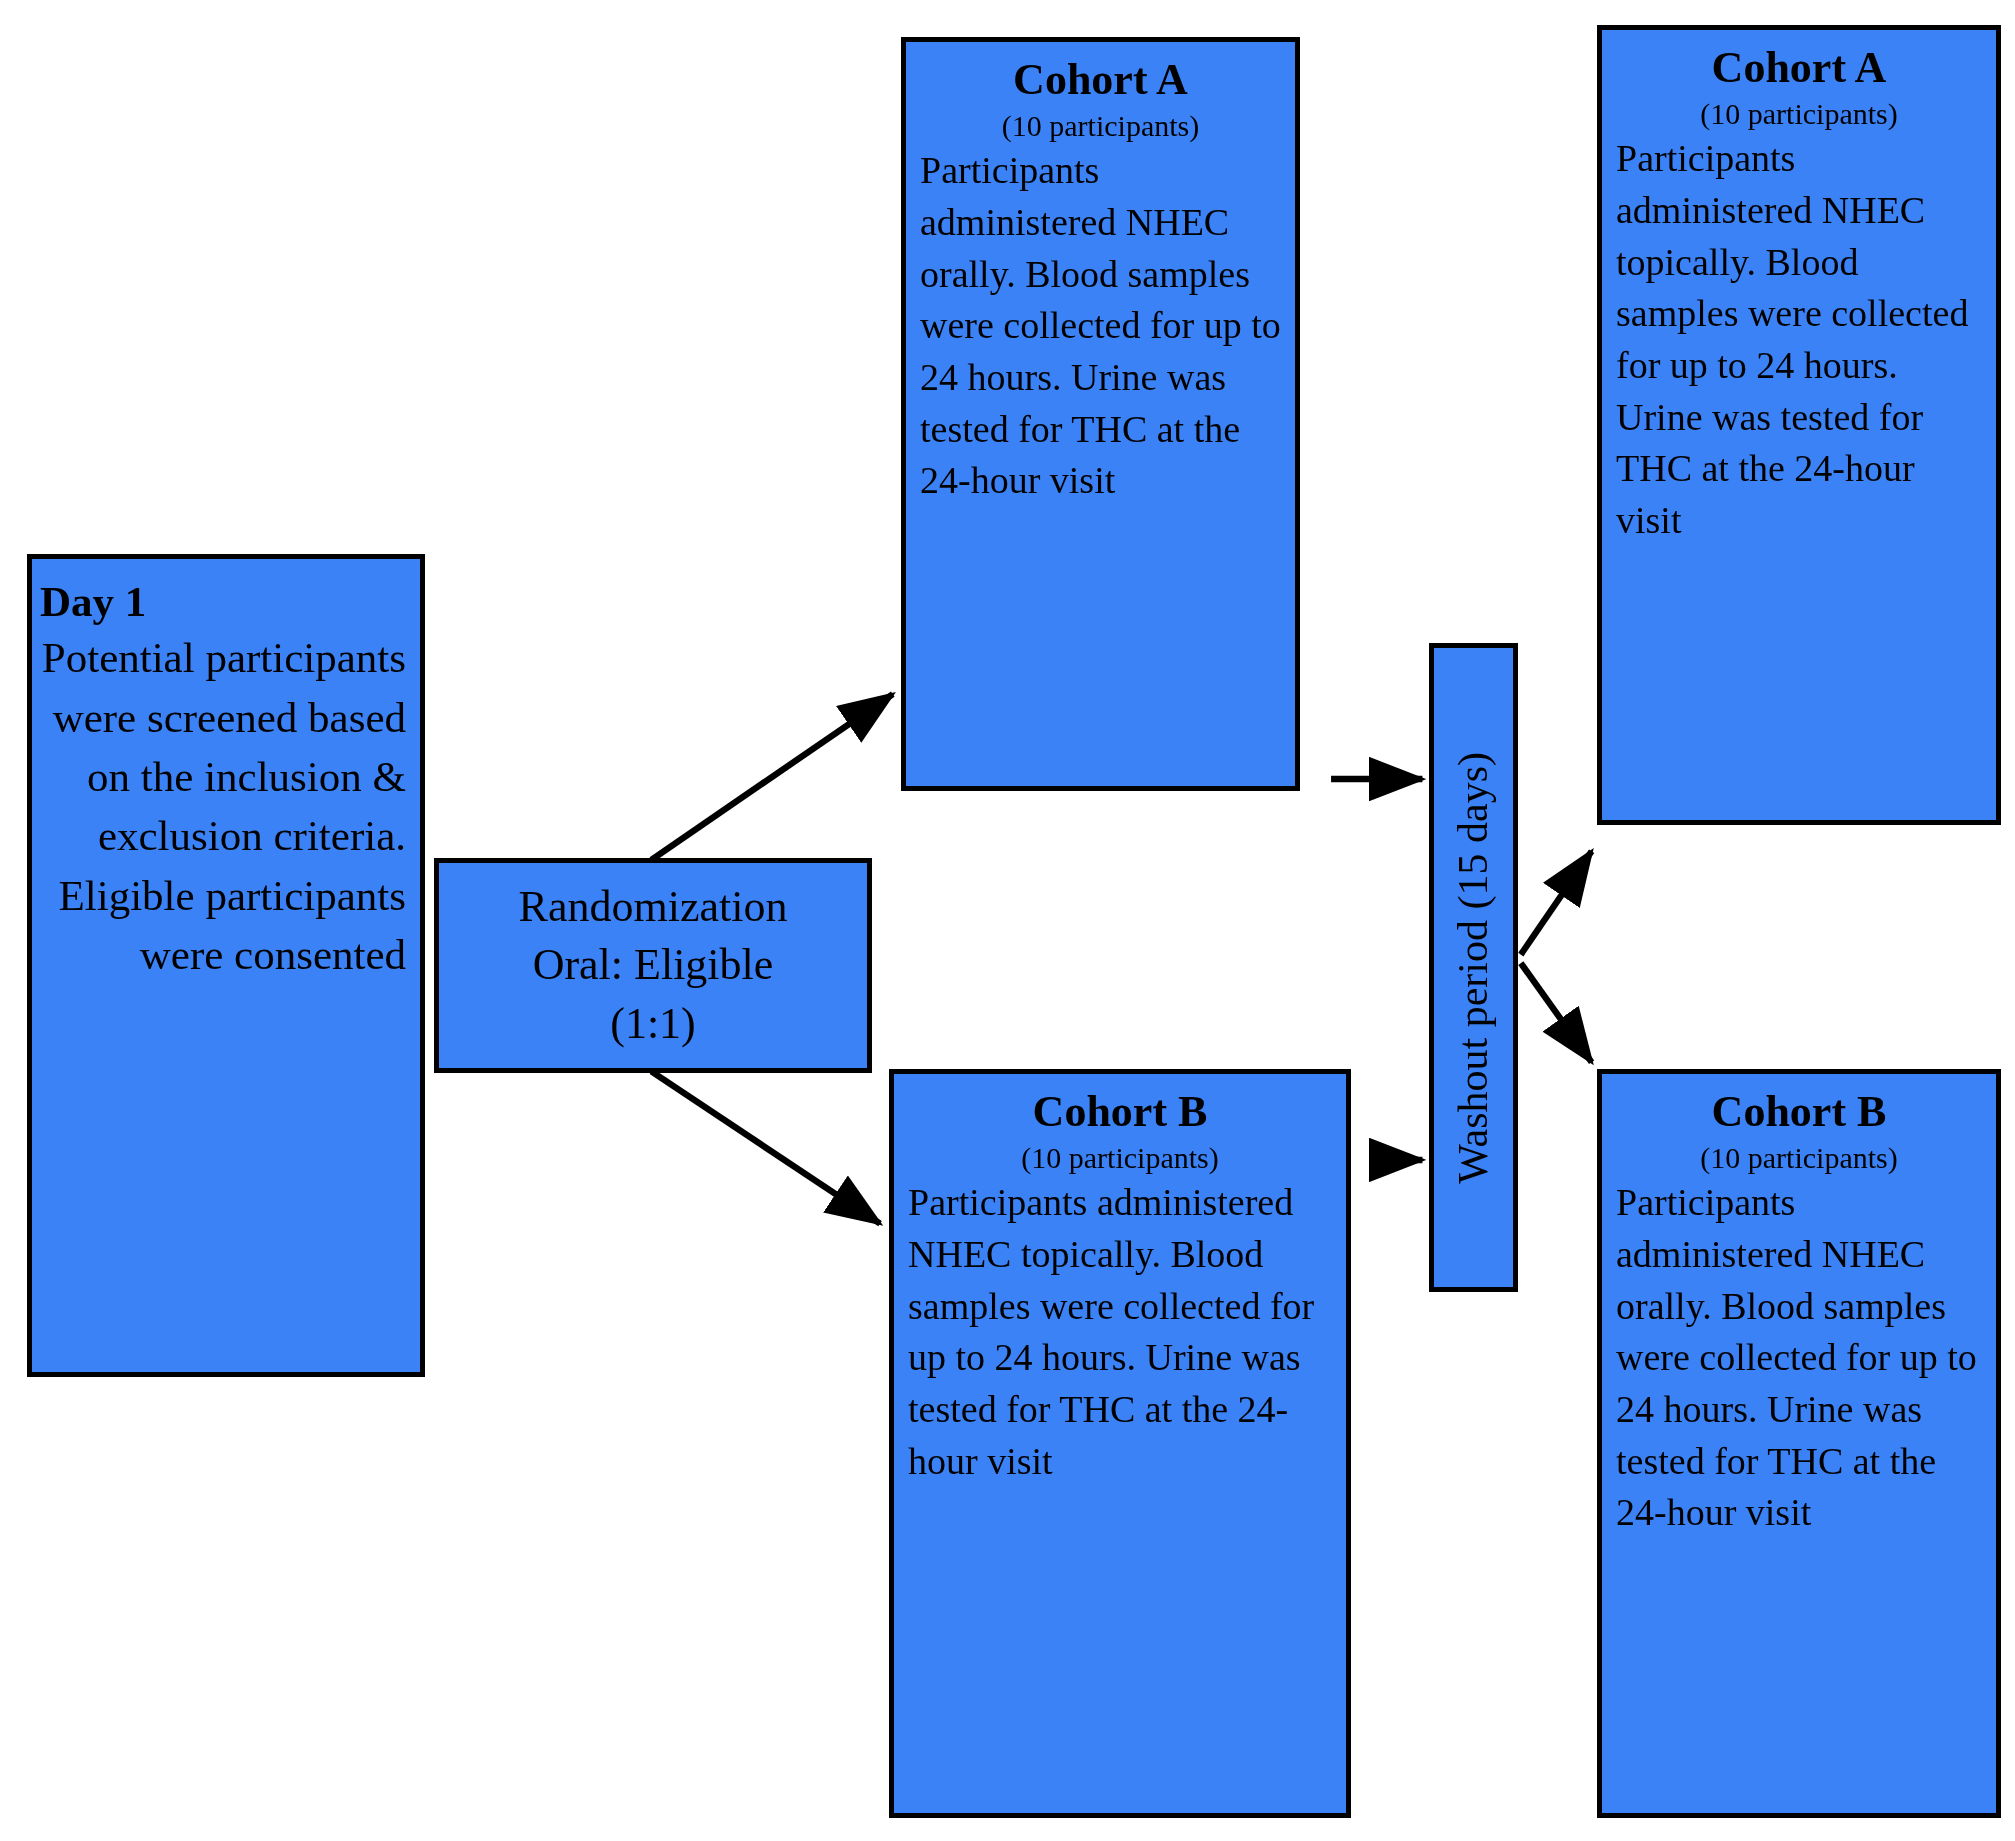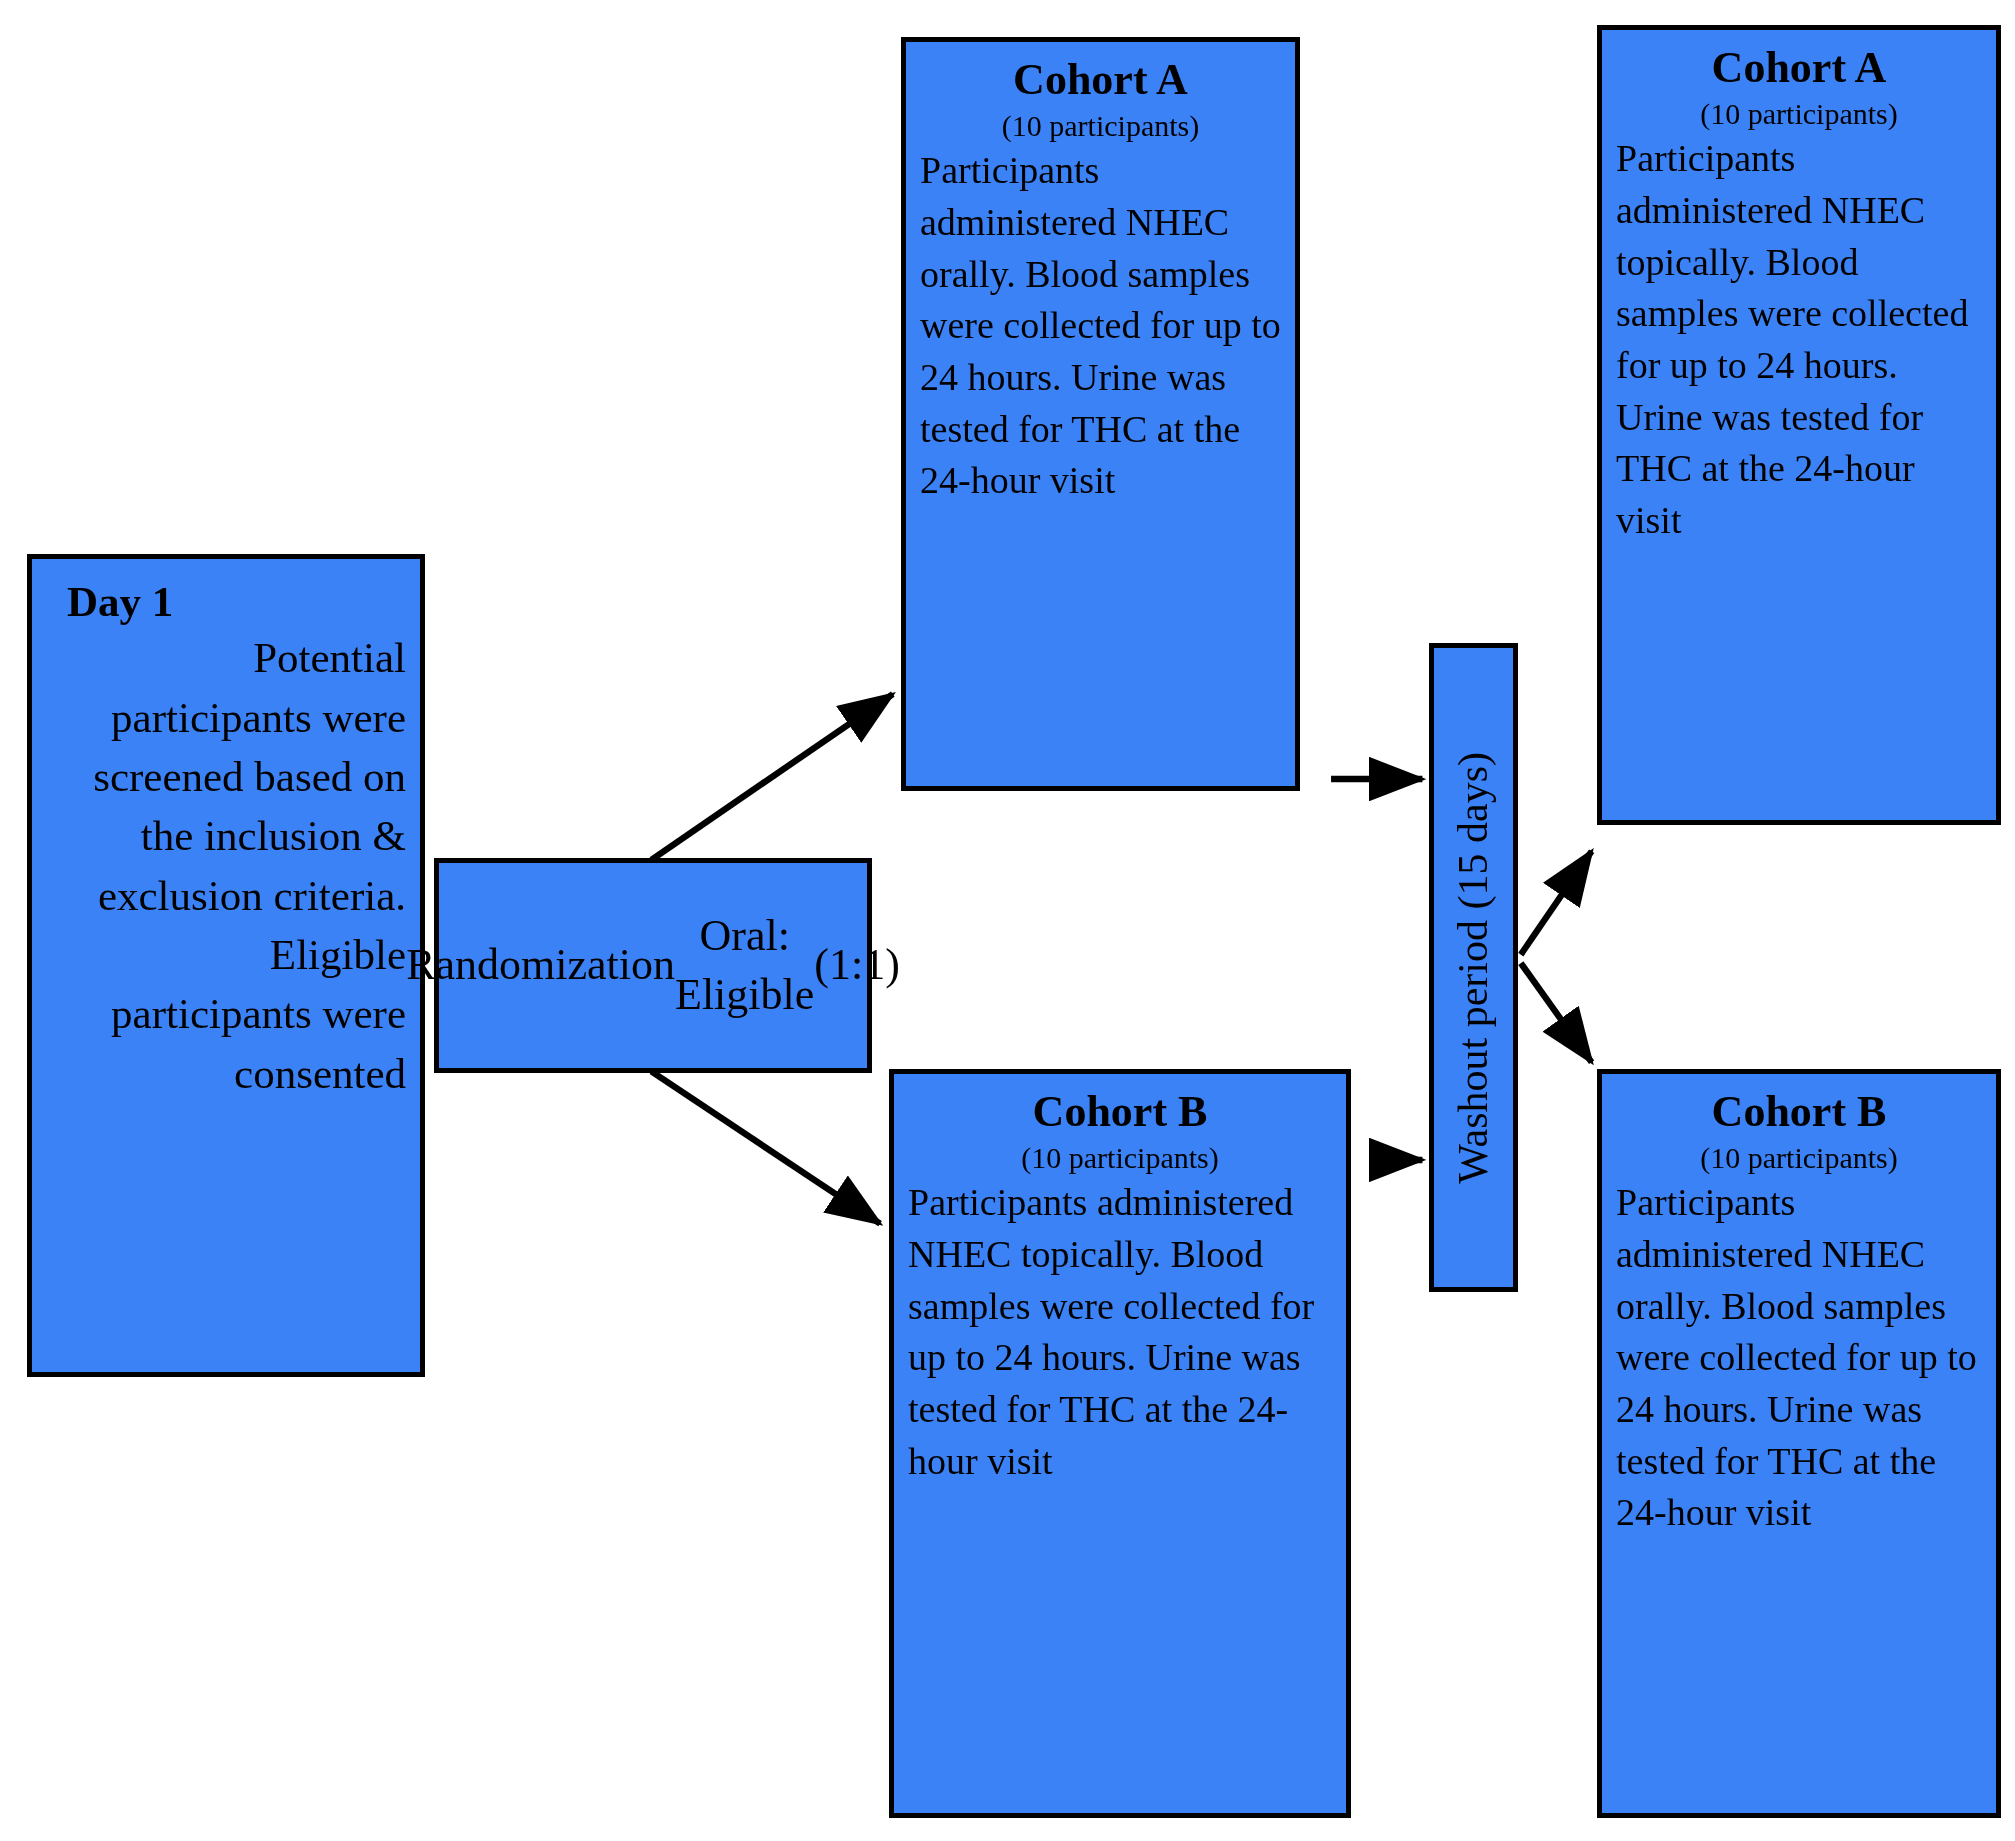--- a/index.html
+++ b/index.html
@@ -43,37 +43,37 @@
     text-align: left;
     font-size: 38px;
     line-height: 1.36;
   }
   
   #box-day1 {
     left: 27px;
     top: 554px;
     width: 398px;
     height: 823px;
-    padding-left: 35px;
+    padding-left: 8px;
     padding-top: 15.6px;
   }
   #box-day1 .title {
     text-align: left;
     font-size: 43px;
   }
   #box-day1 .body { font-size: 43px; line-height: 1.38; text-align: right; }
 
   
   #box-randomization {
     left: 434px;
     top: 858px;
     width: 438px;
     height: 215px;
     display: flex;
-    flex-direction: row;
+    flex-direction: column;
     justify-content: center;
     align-items: center;
     padding: 12px;
   }
   #box-randomization .rline {
     display: block;
     text-align: center;
     font-size: 44px;
     line-height: 1.32;
   }

